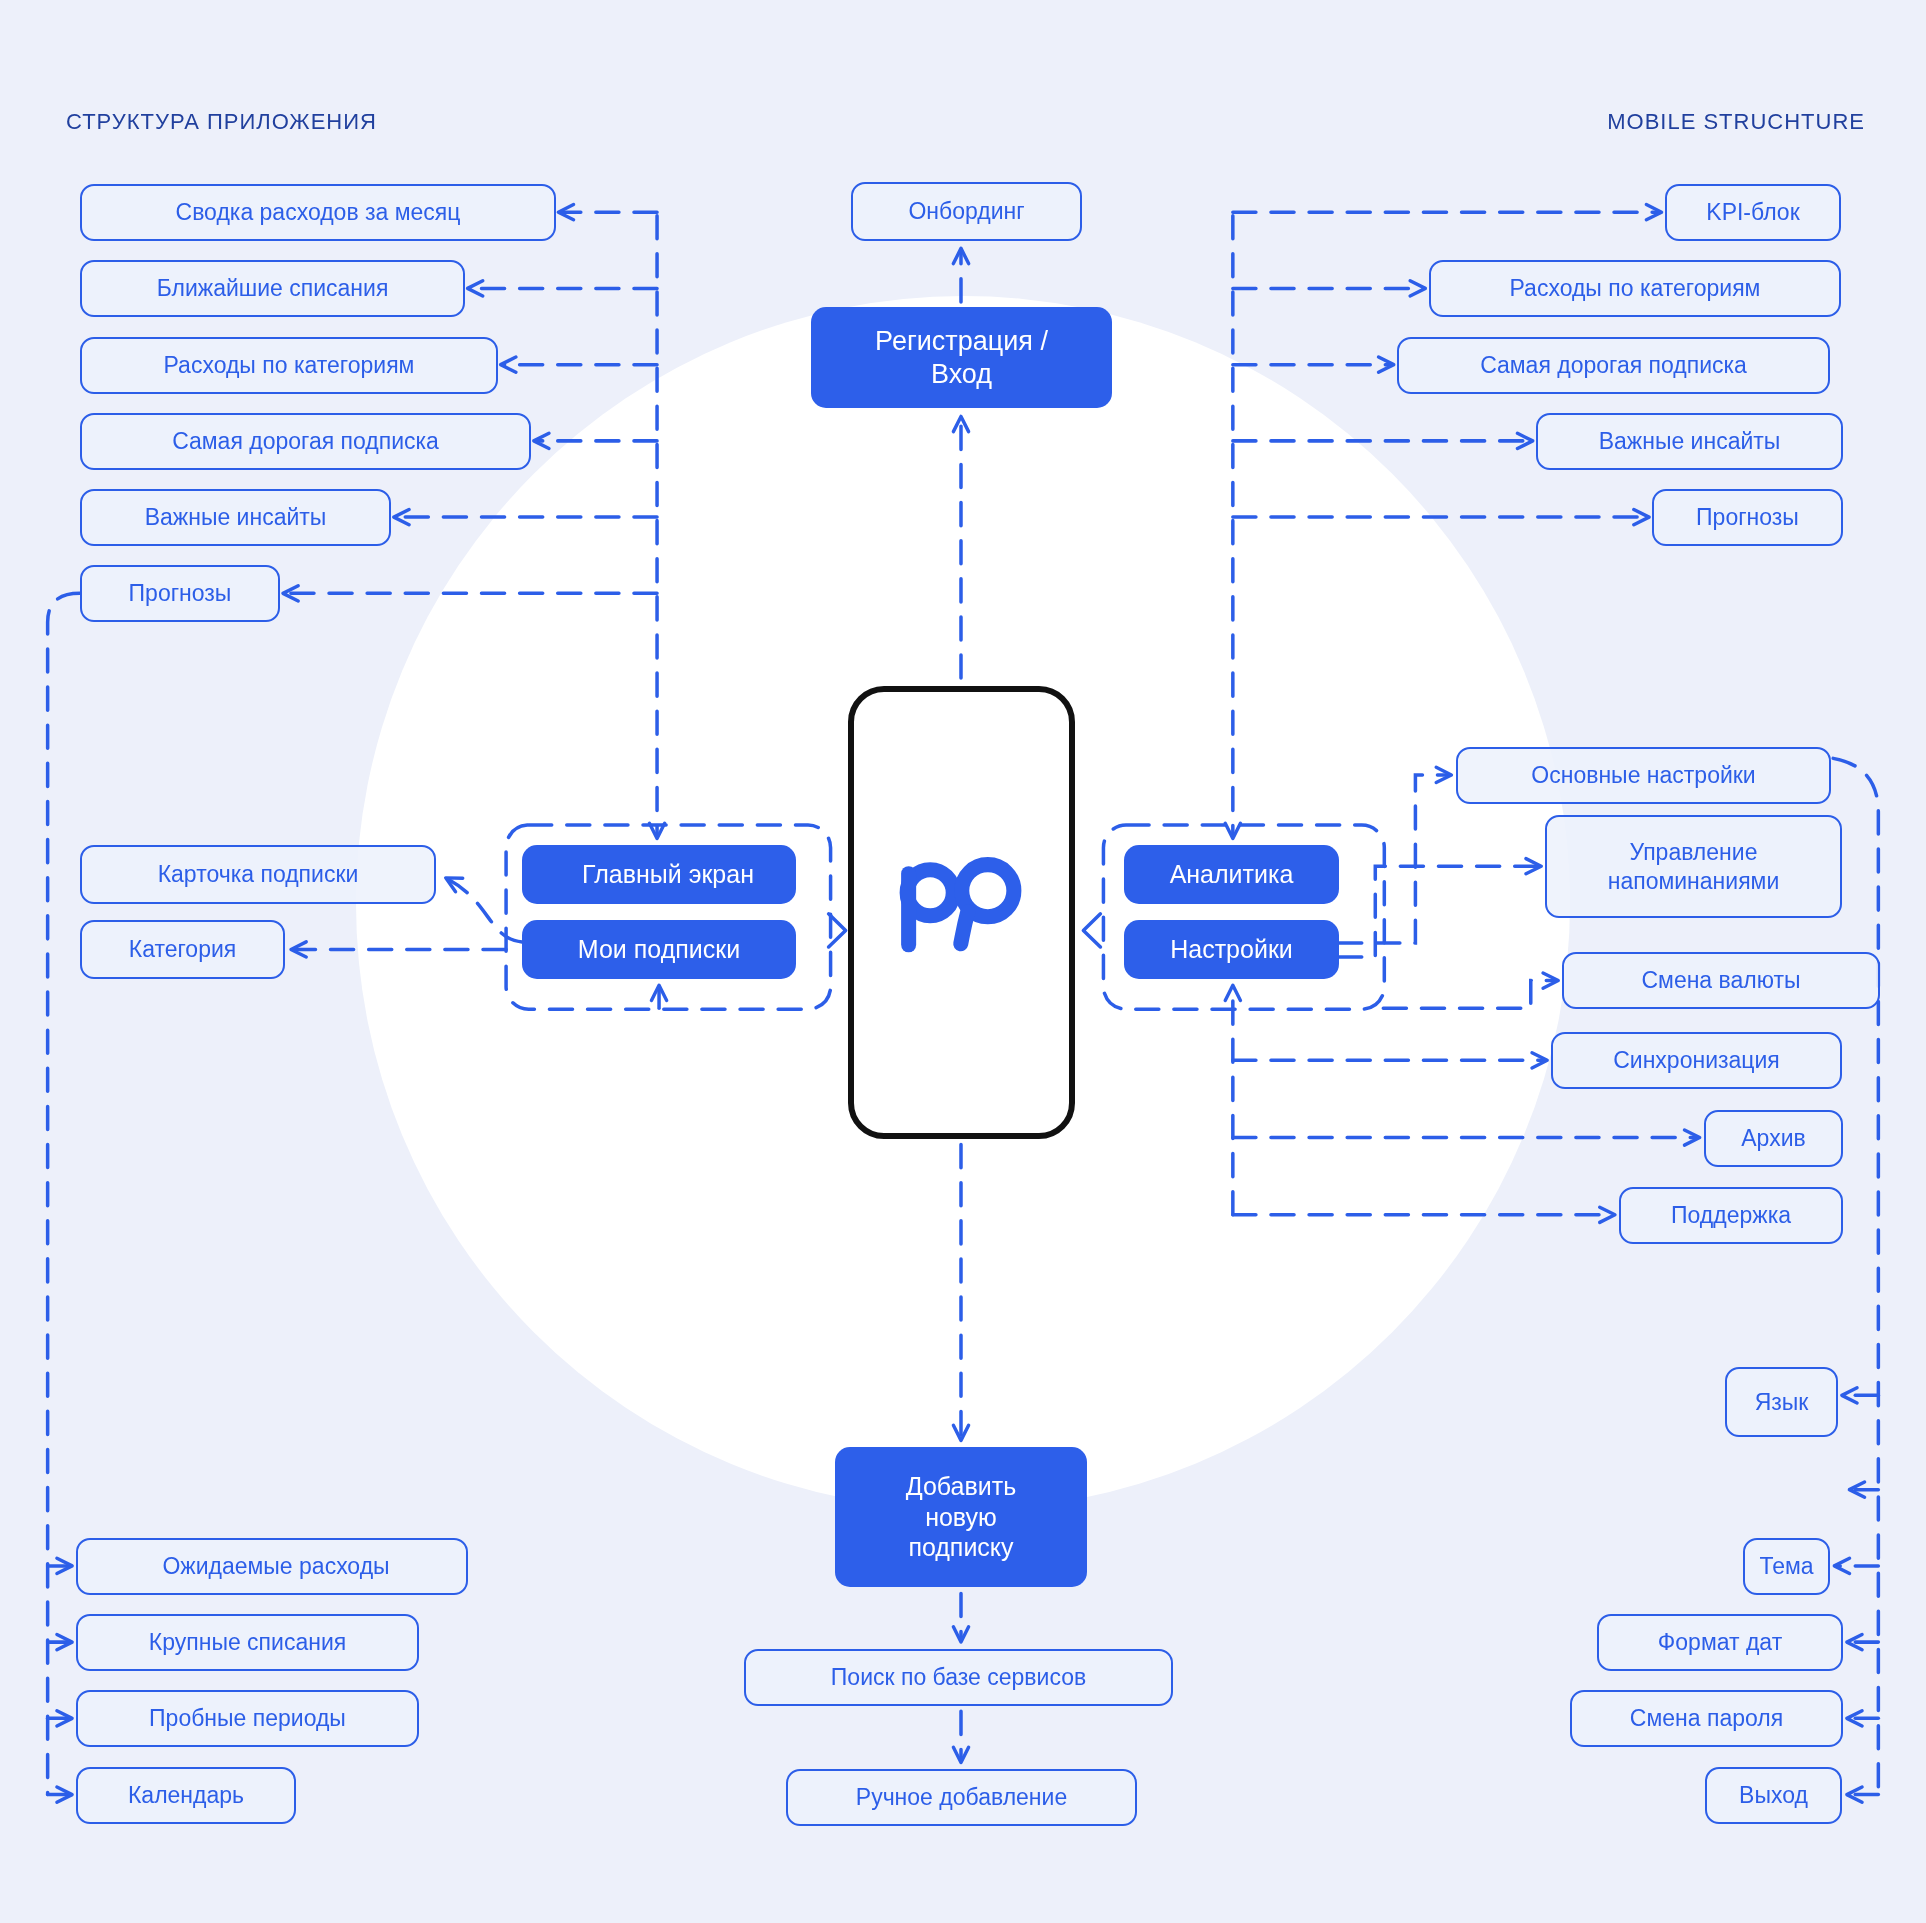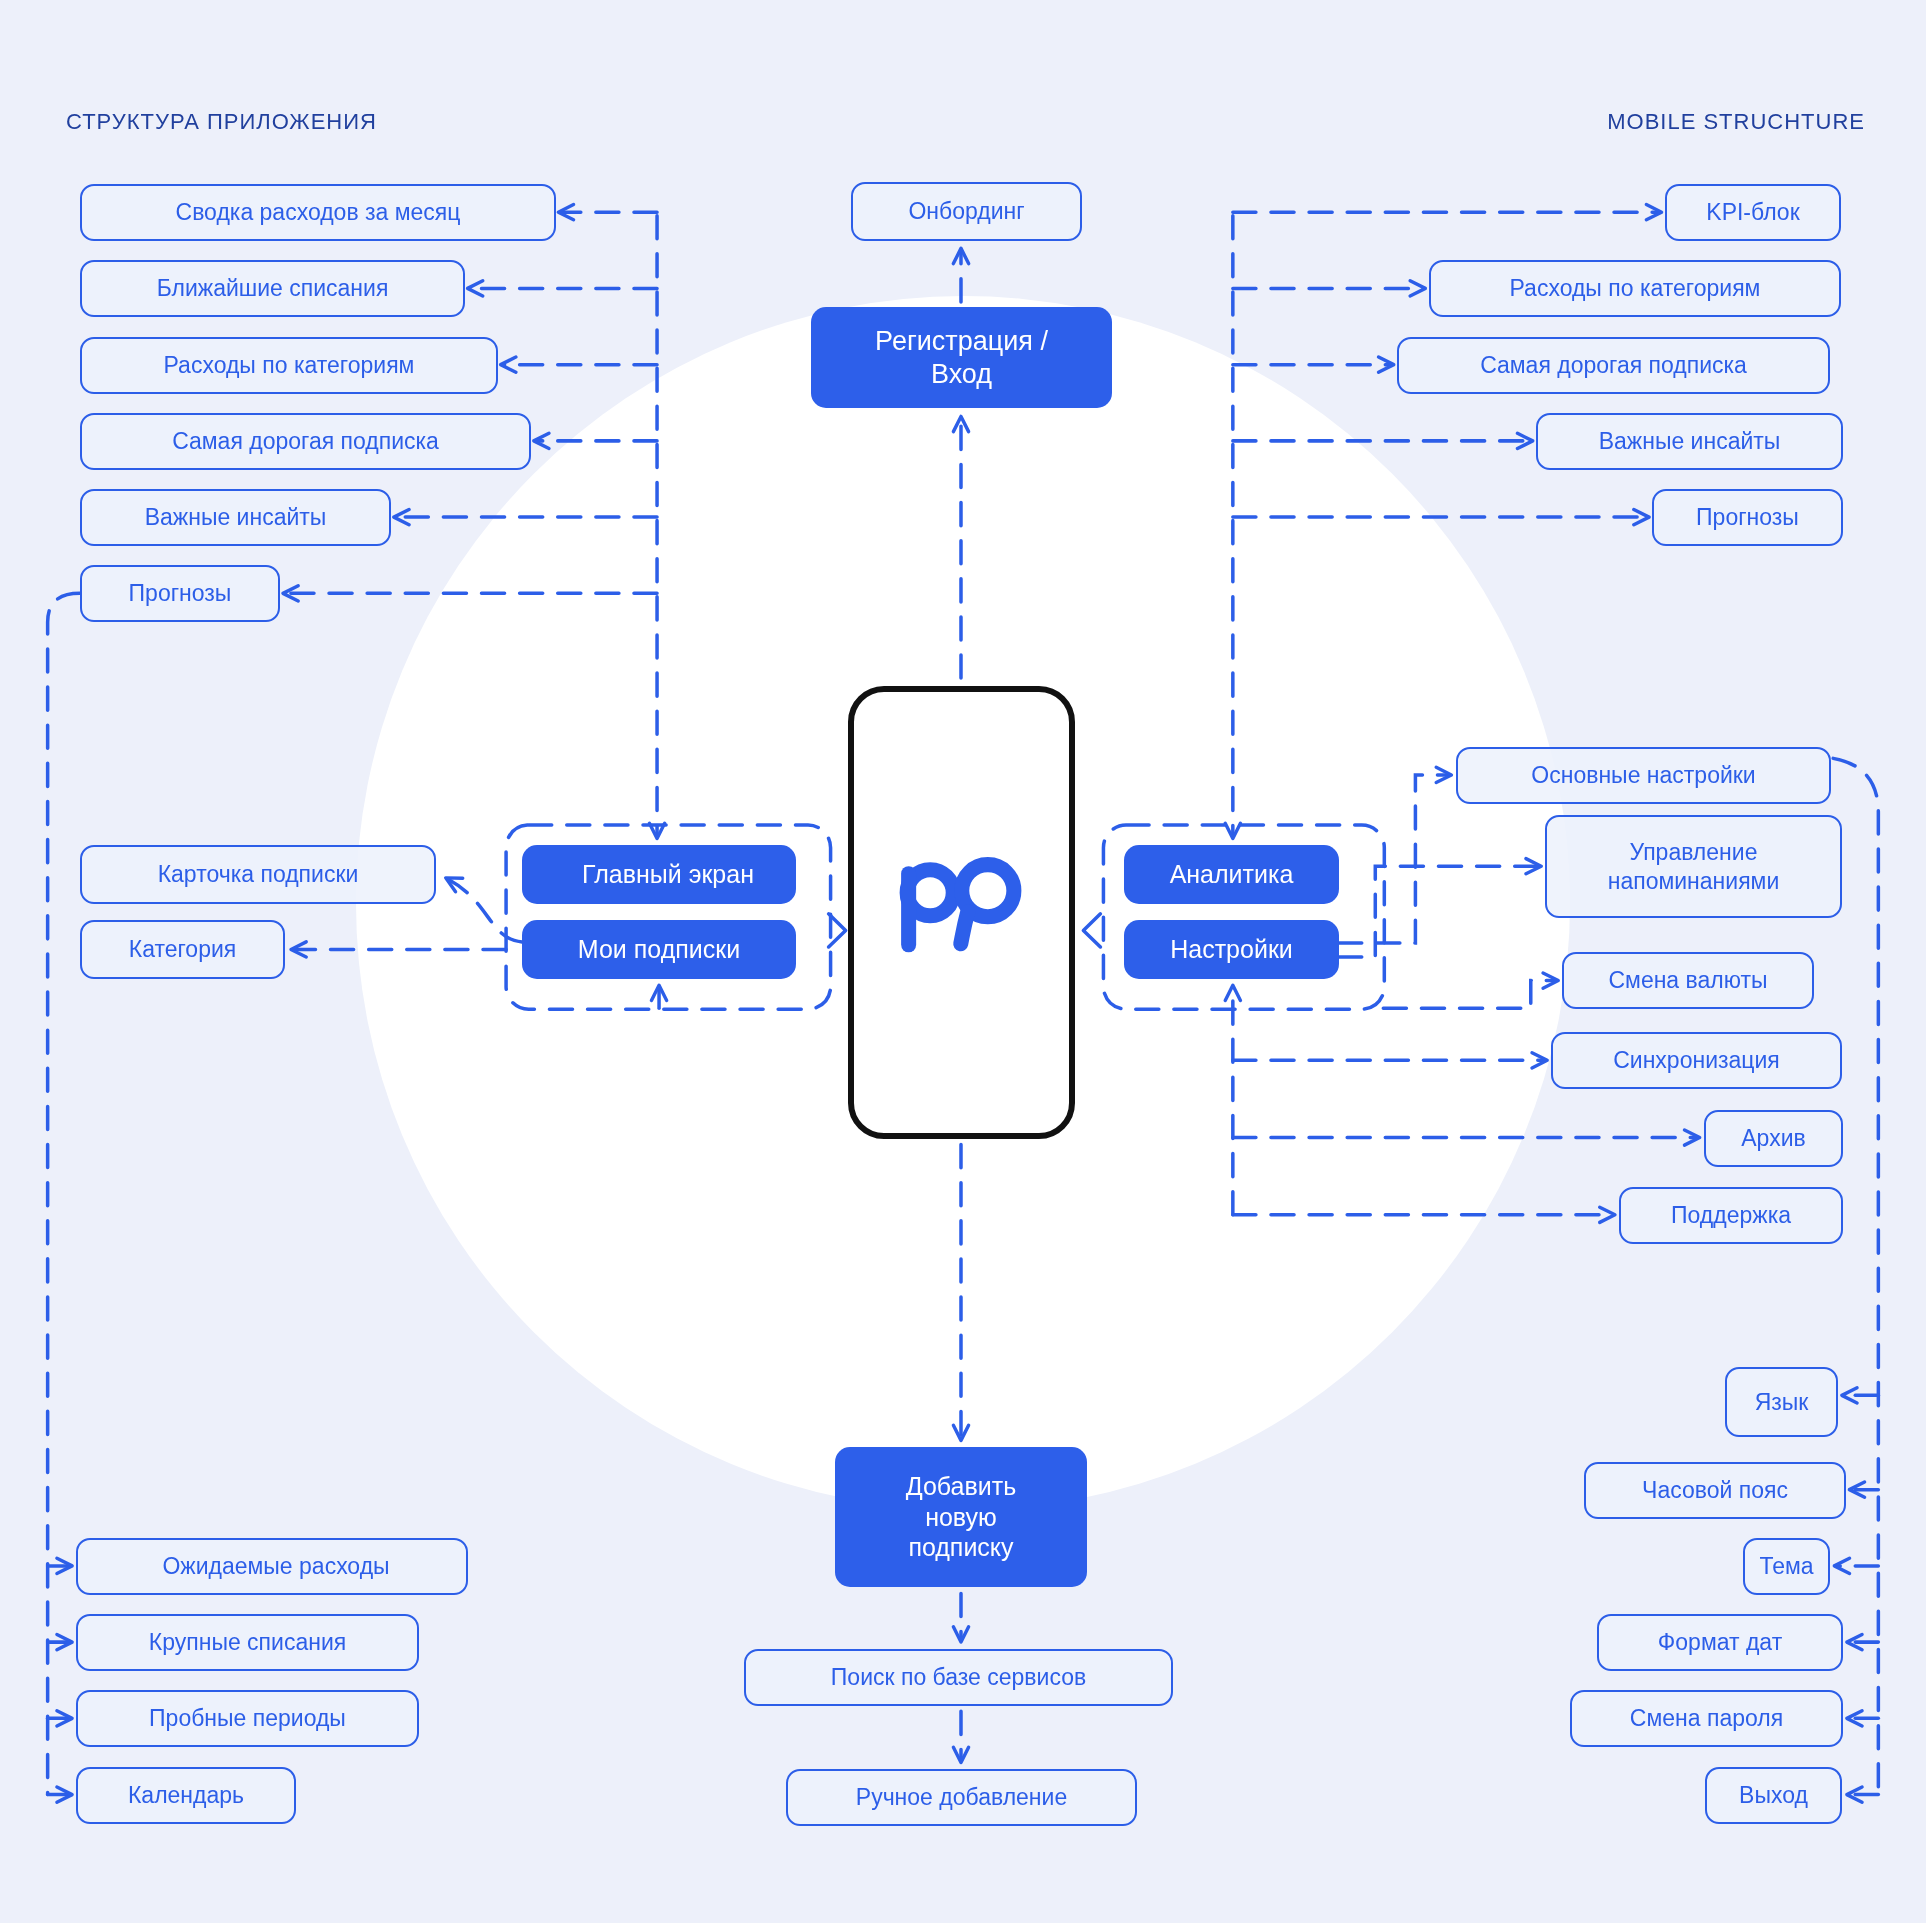--- a/index.html
+++ b/index.html
@@ -163,39 +163,36 @@
   <div class="n" style="left:1652px;top:489px;width:191px;height:57px;">
     <span>Прогнозы</span>
     </div>
 
   <div class="n" style="left:1456px;top:747px;width:375px;height:57px;">
     <span>Основные настройки</span>
     </div>
   <div class="n" style="left:1545px;top:815px;width:297px;height:103px;">
     <span style="max-width:261px;">Управление напоминаниями</span>
     </div>
-  <div class="n" style="left:1562px;top:952px;width:252px;height:57px;">
+  <div class="n" style="left:1562px;top:952px;width:318px;height:57px;">
     <span>Смена валюты</span>
     </div>
   <div class="n" style="left:1551px;top:1032px;width:291px;height:57px;">
     <span>Синхронизация</span>
     </div>
   <div class="n" style="left:1704px;top:1110px;width:139px;height:57px;">
     <span>Архив</span>
     </div>
   <div class="n" style="left:1619px;top:1187px;width:224px;height:57px;">
     <span>Поддержка</span>
     </div>
 
   <div class="n" style="left:1725px;top:1367px;width:113px;height:70px;text-align:right;">
     <span>Язык</span>
     </div>
-  <div class="n" style="left:1584px;top:1462px;width:262px;height:57px;">
-    <span>Часовой пояс</span>
-    </div>
   <div class="n" style="left:1743px;top:1538px;width:87px;height:57px;">
     <span>Тема</span>
     </div>
   <div class="n" style="left:1597px;top:1614px;width:246px;height:57px;">
     <span>Формат дат</span>
     </div>
   <div class="n" style="left:1570px;top:1690px;width:273px;height:57px;">
     <span>Смена пароля</span>
     </div>
   <div class="n" style="left:1705px;top:1767px;width:137px;height:57px;">

